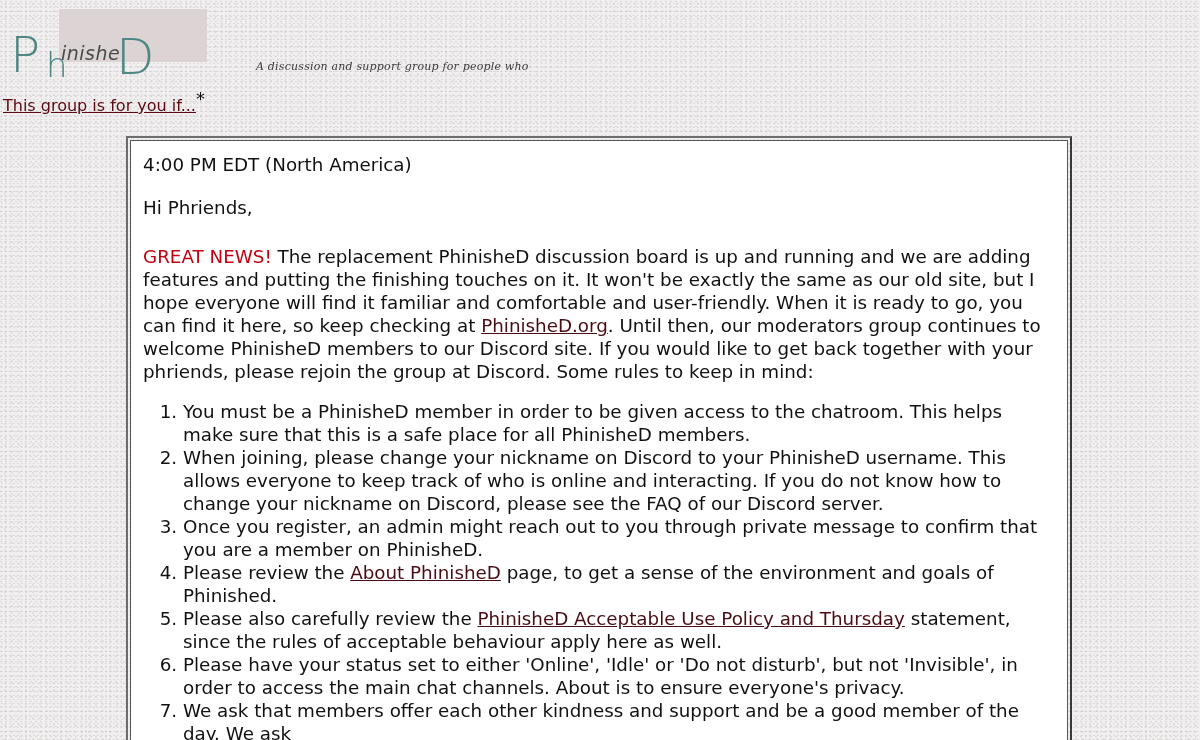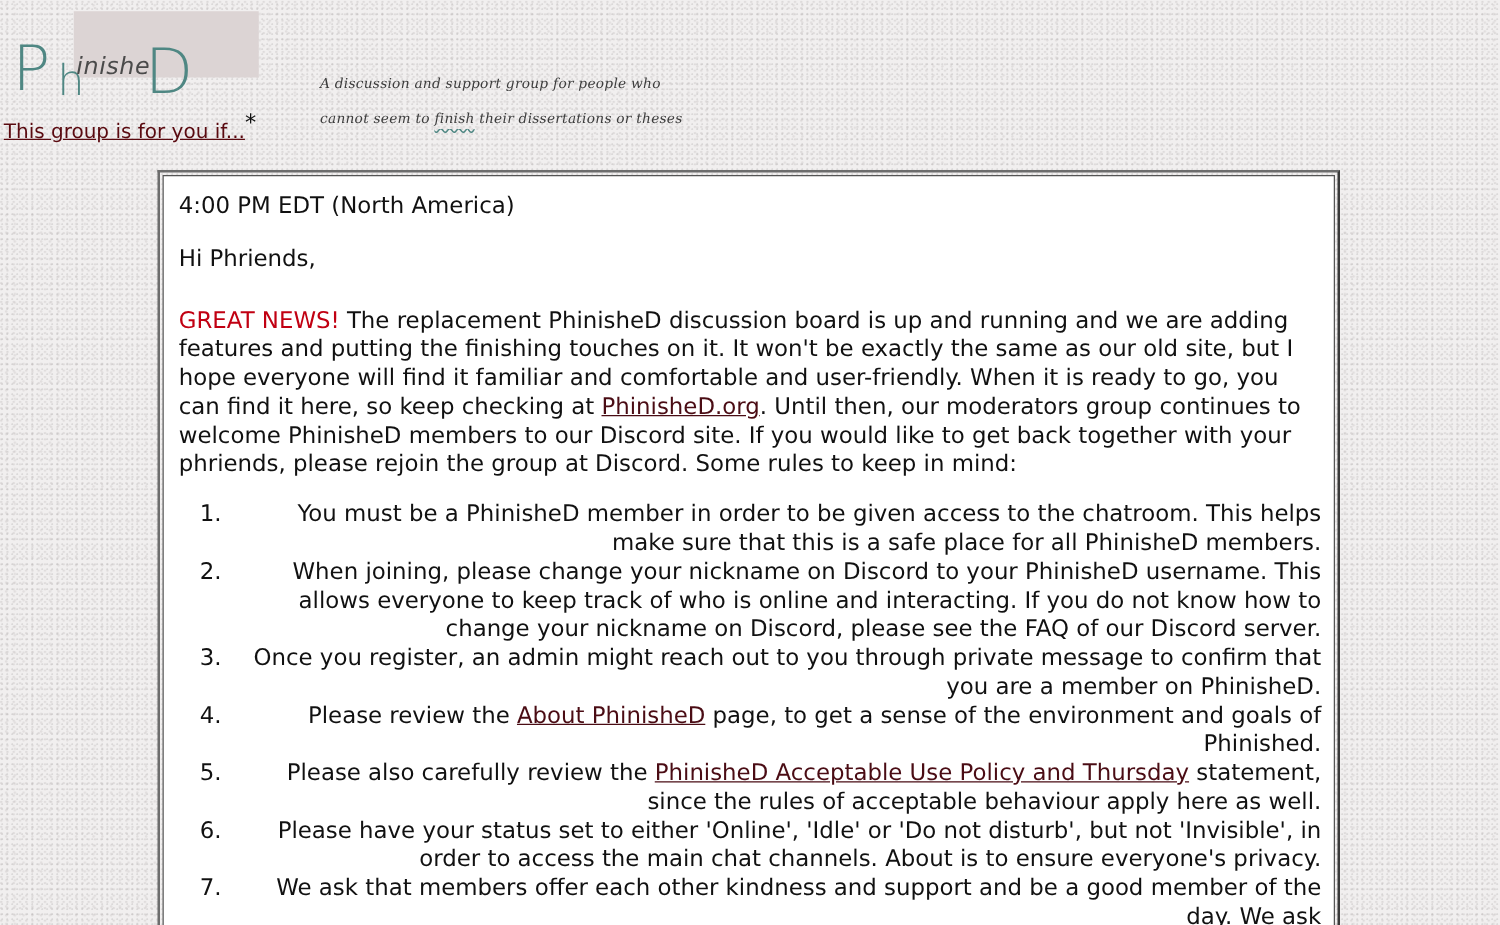--- a/index.html
+++ b/index.html
@@ -158,37 +158,35 @@
   .news {
     margin-top: 26px;
   }
   .rules {
     margin: 17px 0 0 0;
     padding-left: 40px;
   }
   .rules li {
     margin: 0;
     padding-left: 0;
-    text-align: right;
   }
 </style>
 </head>
 <body>
 
 <div class="logo">
   <div class="logo-block"></div>
   <span class="logo-P">P</span>
   <span class="logo-h">h</span>
   <span class="logo-inishe">inishe</span>
   <span class="logo-D">D</span>
 </div>
 
 <div class="tagline">
   <div>A discussion and support group for people who</div>
-  <div><span>cannot seem to </span><span class="finish">finish</span><span> their dissertations or theses</span></div>
 </div>
 
 <div class="for-you">
   <a href="#">This group is for you if...</a><span class="star">*</span>
 </div>
 
 <div class="notice-outer">
   <div class="notice-inner">
     <div class="updated">
       <p>4:00 PM EDT (North America)</p>

